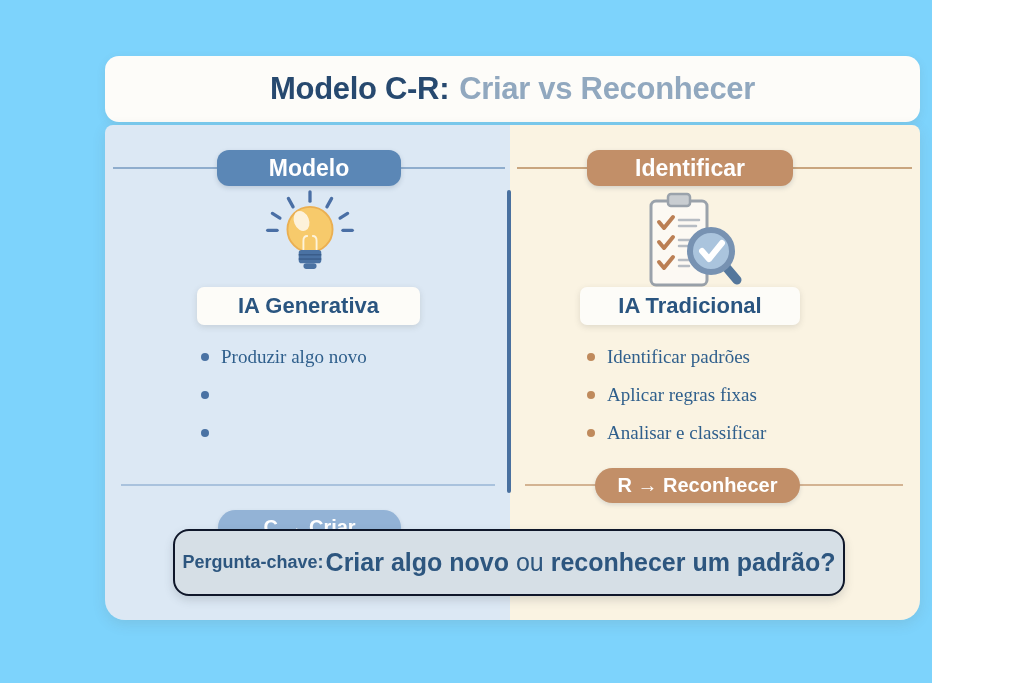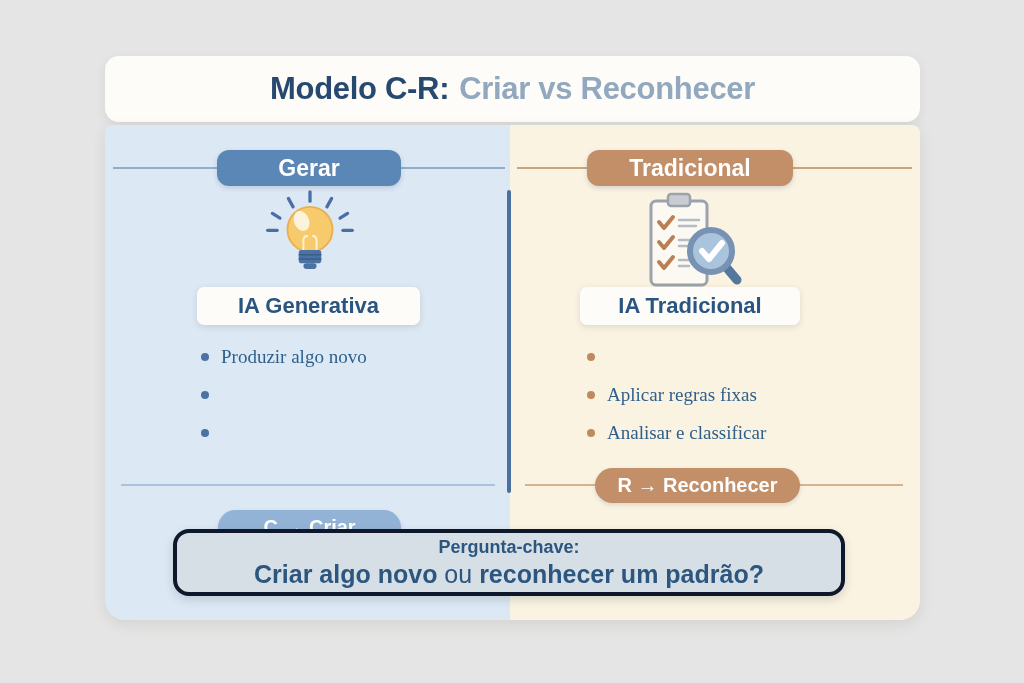--- a/index.html
+++ b/index.html
@@ -1,17 +1,17 @@
 <!DOCTYPE html>
 <html><head>
 <meta charset="utf-8">
 <style>
   html,body{margin:0;padding:0;}
   body{font-family:"Liberation Sans", sans-serif;}
-  .stage{position:relative;width:1024px;height:683px;background:#e5e5e5;overflow:hidden;}
+  .stage{position:relative;width:932px;height:683px;background:#7dd3fc;overflow:hidden;}
 
   .title-card{position:absolute;left:105px;top:56px;width:815px;height:66px;
     background:#fdfcf9;border-radius:14px;box-shadow:0 3px 10px rgba(90,85,60,.10);
     display:flex;align-items:center;justify-content:center;}
   .title-line{font-size:31px;font-weight:bold;letter-spacing:-.3px;white-space:nowrap;}
   .title-prefix{color:#27496f;}
   .title-suffix{color:#91a8bf;margin-left:10px;}
 
   .main-card{position:absolute;left:105px;top:125px;width:815px;height:495px;
     border-radius:8px 8px 20px 20px;overflow:hidden;box-shadow:0 4px 14px rgba(90,80,60,.12);}
@@ -51,23 +51,23 @@
   .dot-blue{background:#4a72a3;}
   .dot-tan{background:#bf8a5c;}
 
   .badge{position:absolute;top:343px;height:35px;border-radius:18px;color:#fff;
     font-weight:bold;font-size:20px;display:flex;align-items:center;justify-content:center;
     box-shadow:0 2px 4px rgba(40,60,90,.15);}
   .badge-left{left:113px;width:183px;background:#93b3d6;margin-top:42px;}
   .badge-right{left:490px;width:205px;background:#c28f68;}
 
   .question-box{position:absolute;left:68px;top:404px;width:672px;height:67px;box-sizing:border-box;
-    background:#d6dfe6;border:4px solid #0f172a;border-radius:16px;
+    background:#d6dfe6;border:2px solid #0f172a;border-radius:16px;
     box-shadow:0 4px 10px rgba(60,70,80,.18);
-    display:flex;flex-direction:column;align-items:center;justify-content:center;gap:2px;}
+    display:flex;flex-direction:row;align-items:center;justify-content:center;gap:2px;}
   .q-label{font-size:18px;font-weight:bold;color:#2d567f;}
   .q-text{font-size:25px;color:#2d567f;}
   .q-bold{font-weight:bold;}
 </style>
 </head>
 <body>
 
 <div class="stage">
 
   <div class="title-card">
@@ -77,24 +77,24 @@
   </div>
 
   <div class="main-card">
     <div class="panel panel-left"></div>
     <div class="panel panel-right"></div>
 
     <div class="hline hline-left"></div>
     <div class="hline hline-right"></div>
 
     <div class="pill pill-criar">
-      <span>Gerar</span>
+      <span>Modelo</span>
     </div>
     <div class="pill pill-reconhecer">
-      <span>Tradicional</span>
+      <span>Identificar</span>
     </div>
 
     <div class="divider"></div>
 
     <div class="icon-wrap icon-left">
       <svg width="94" height="94" viewBox="0 0 100 100">
         <g stroke="#4a6fa5" stroke-width="3.5" stroke-linecap="round">
           <line x1="50" y1="3" x2="50" y2="13"></line>
           <line x1="27" y1="10" x2="32" y2="19"></line>
           <line x1="73" y1="10" x2="68" y2="19"></line>
@@ -154,20 +154,21 @@
       <li>
           <span class="dot dot-blue"></span>
         </li>
       <li>
           <span class="dot dot-blue"></span>
         </li>
     </ul>
     <ul class="bullets bullets-right">
       <li>
           <span class="dot dot-tan"></span>
+          <span>Identificar padrões</span>
         </li>
       <li>
           <span class="dot dot-tan"></span>
           <span>Aplicar regras fixas</span>
         </li>
       <li>
           <span class="dot dot-tan"></span>
           <span>Analisar e classificar</span>
         </li>
     </ul>

